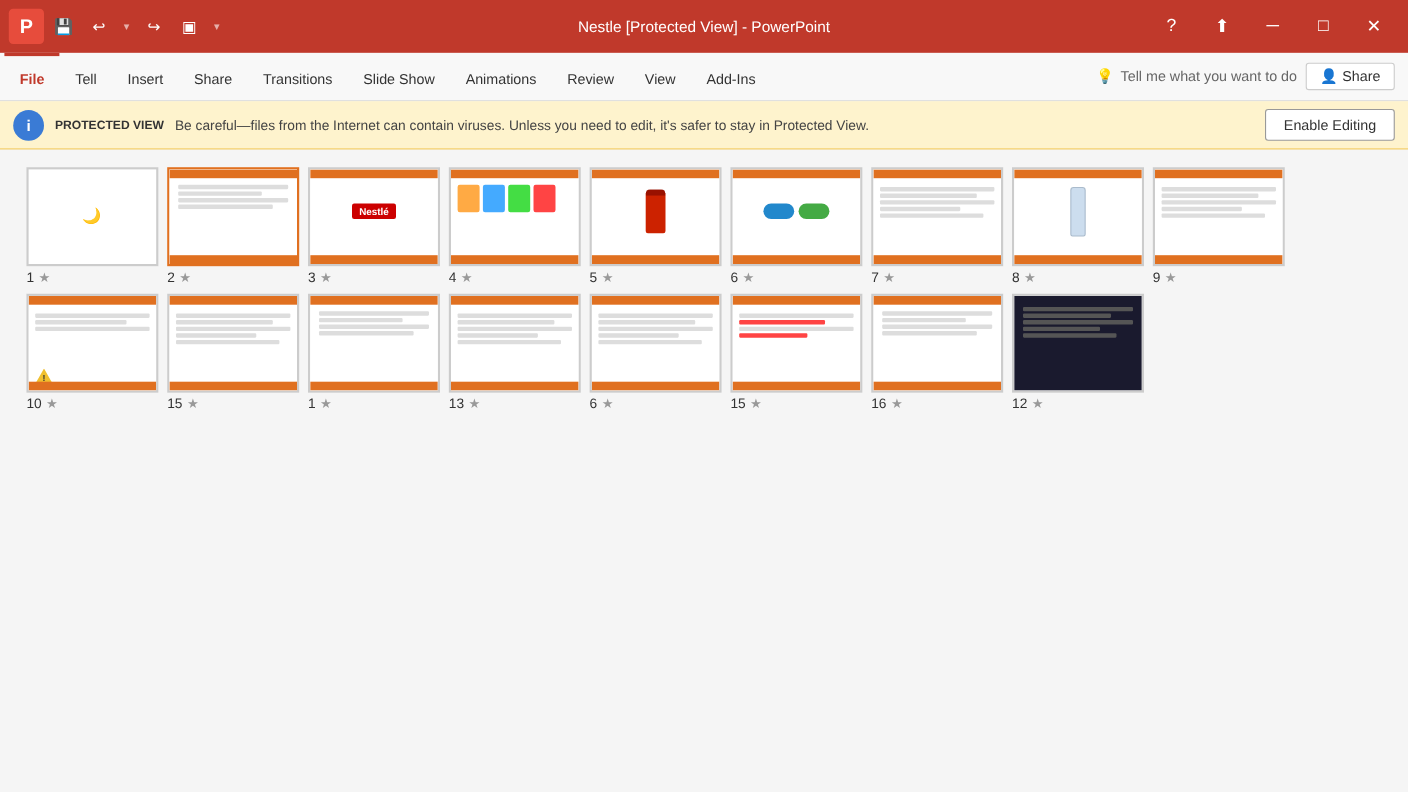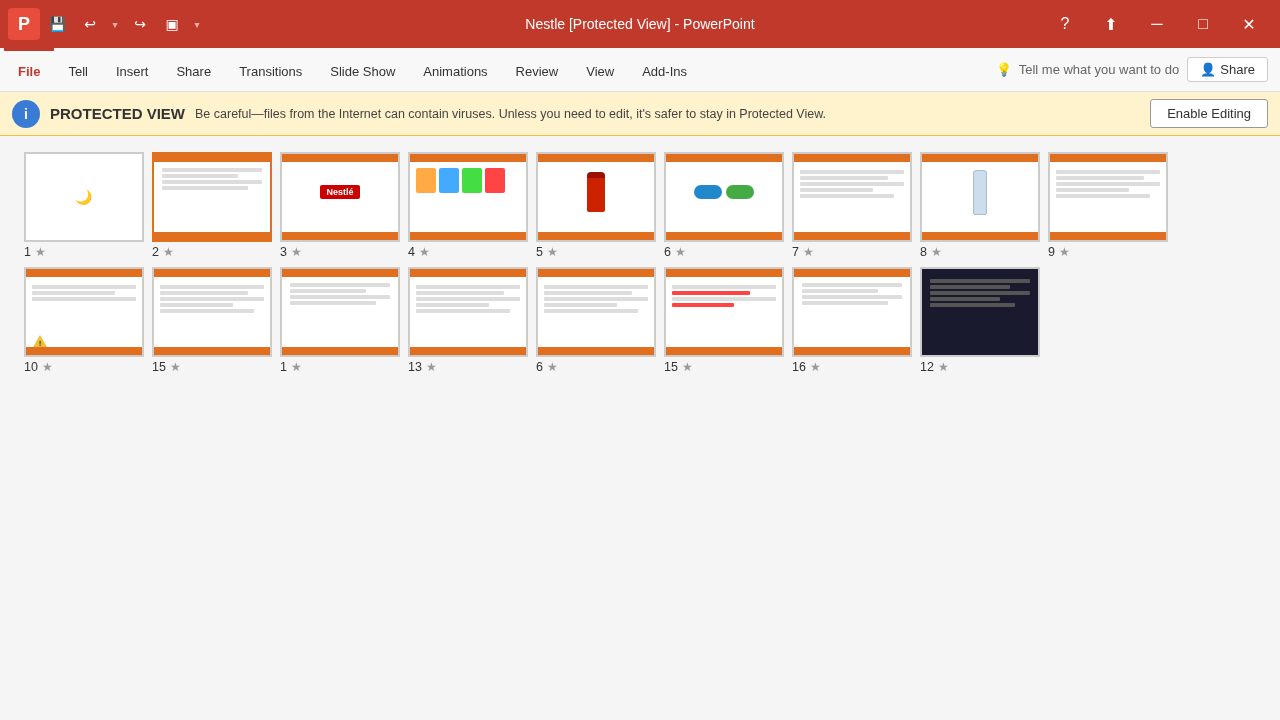--- a/index.html
+++ b/index.html
@@ -99,21 +99,21 @@
     }
     .protected-icon {
       width: 28px; height: 28px;
       background: #3a7bd5;
       border-radius: 50%;
       display: flex; align-items: center; justify-content: center;
       color: white; font-size: 14px; font-weight: bold;
       flex-shrink: 0;
     }
     .protected-label {
-      font-weight: 700; font-size: 15px; color: #333;
+      font-weight: 700; font-size: 11px; color: #333;
       flex-shrink: 0;
     }
     .protected-msg {
       font-size: 12.5px; color: #444; flex: 1;
     }
     .enable-btn {
       background: white;
       border: 1px solid #999;
       padding: 6px 16px;
       font-size: 13px;

